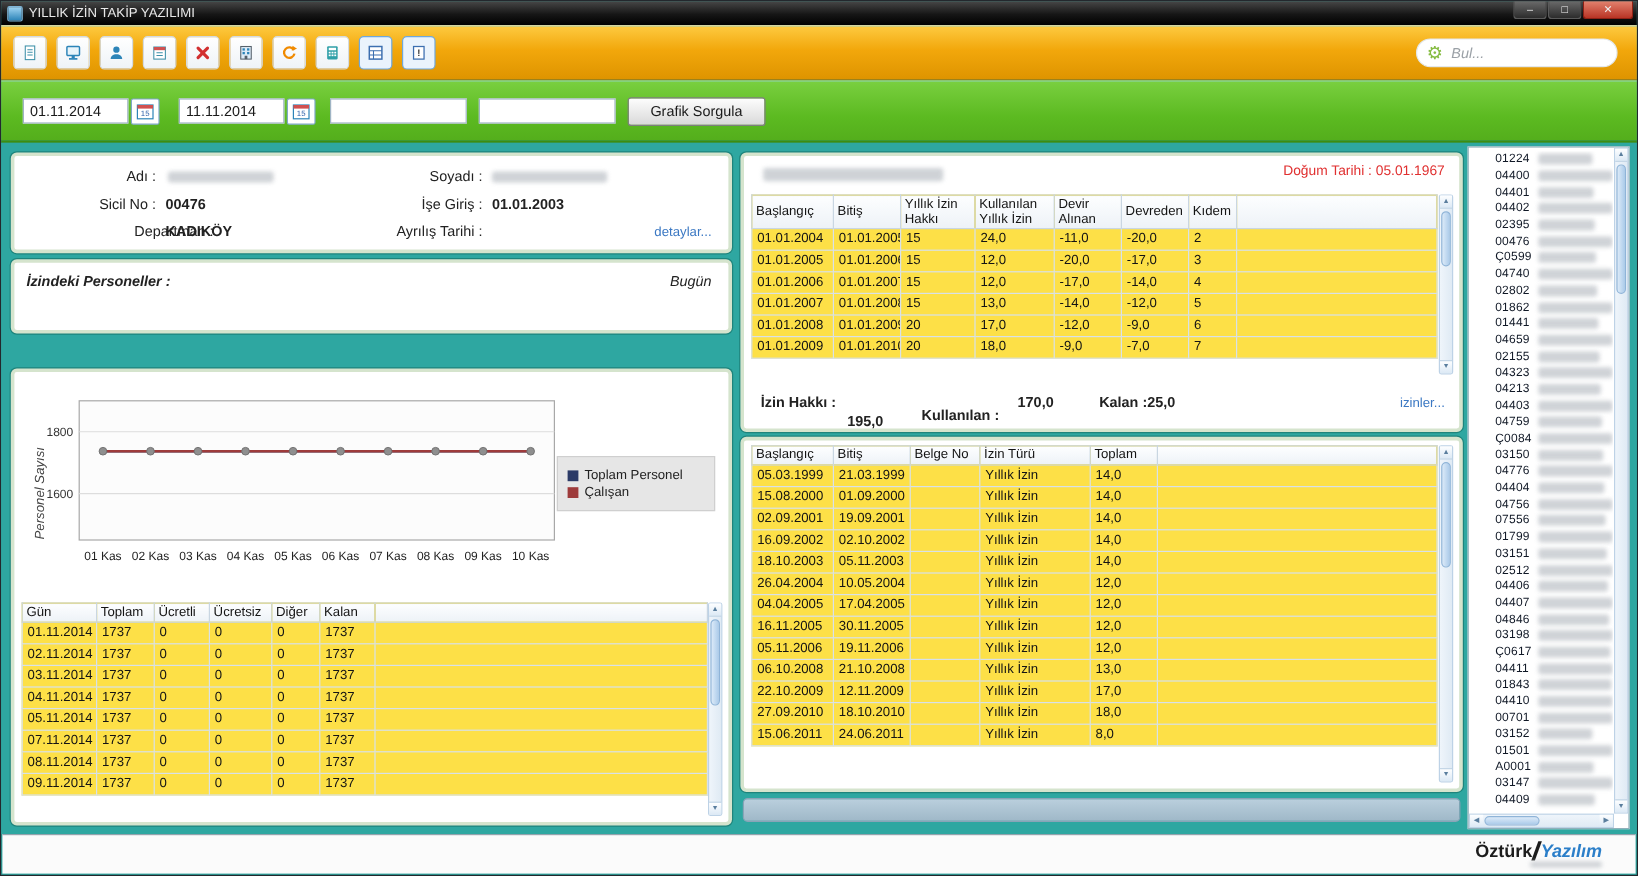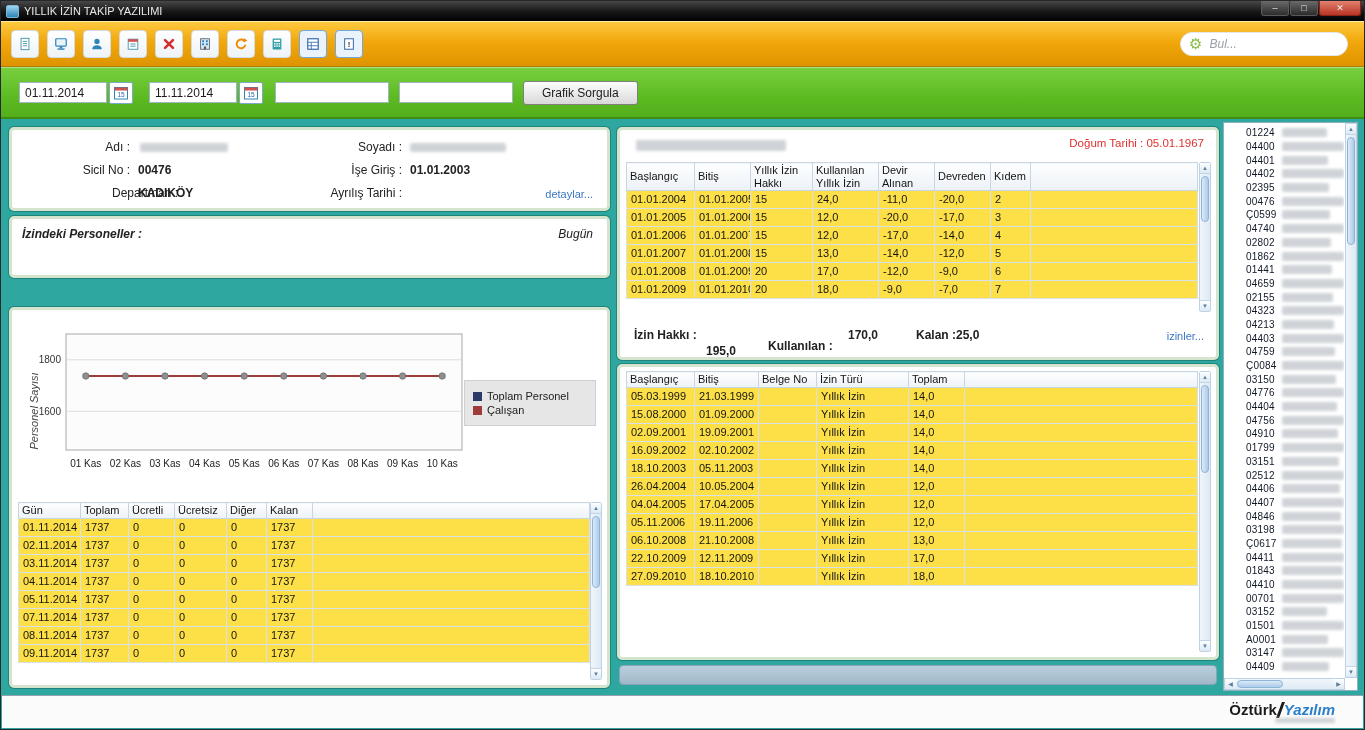--- a/index.html
+++ b/index.html
@@ -569,20 +569,28 @@
           </tr>
           <tr>
             <td>04.04.2005</td>
             <td>17.04.2005</td>
             <td></td>
             <td>Yıllık İzin</td>
             <td>12,0</td>
             <td></td>
           </tr>
           <tr>
+            <td>16.11.2005</td>
+            <td>30.11.2005</td>
+            <td></td>
+            <td>Yıllık İzin</td>
+            <td>12,0</td>
+            <td></td>
+          </tr>
+          <tr>
             <td>05.11.2006</td>
             <td>19.11.2006</td>
             <td></td>
             <td>Yıllık İzin</td>
             <td>12,0</td>
             <td></td>
           </tr>
           <tr>
             <td>06.10.2008</td>
             <td>21.10.2008</td>
@@ -598,20 +606,28 @@
             <td>Yıllık İzin</td>
             <td>17,0</td>
             <td></td>
           </tr>
           <tr>
             <td>27.09.2010</td>
             <td>18.10.2010</td>
             <td></td>
             <td>Yıllık İzin</td>
             <td>18,0</td>
+            <td></td>
+          </tr>
+          <tr>
+            <td>15.06.2011</td>
+            <td>24.06.2011</td>
+            <td></td>
+            <td>Yıllık İzin</td>
+            <td>8,0</td>
             <td></td>
           </tr>
         </tbody>
       </table>
     <div class="vscroll" style="right:5px; top:4px; bottom:5px;">
       <div class="vs-arrow">▲</div>
       <div class="vs-thumb" style="top:13px; height:88px;"></div>
       <div class="vs-arrow bot">▼</div>
     </div>
   </div>
@@ -703,21 +719,21 @@
         </div>
         <div class="p-row">
           <span class="pid">04404</span>
           <span class="redacted" style="width: 55px;"></span>
         </div>
         <div class="p-row">
           <span class="pid">04756</span>
           <span class="redacted" style="width: 73px;"></span>
         </div>
         <div class="p-row">
-          <span class="pid">04910</span>
+          <span class="pid">07556</span>
           <span class="redacted" style="width: 56px;"></span>
         </div>
         <div class="p-row">
           <span class="pid">01799</span>
           <span class="redacted" style="width: 74px;"></span>
         </div>
         <div class="p-row">
           <span class="pid">03151</span>
           <span class="redacted" style="width: 57px;"></span>
         </div>

